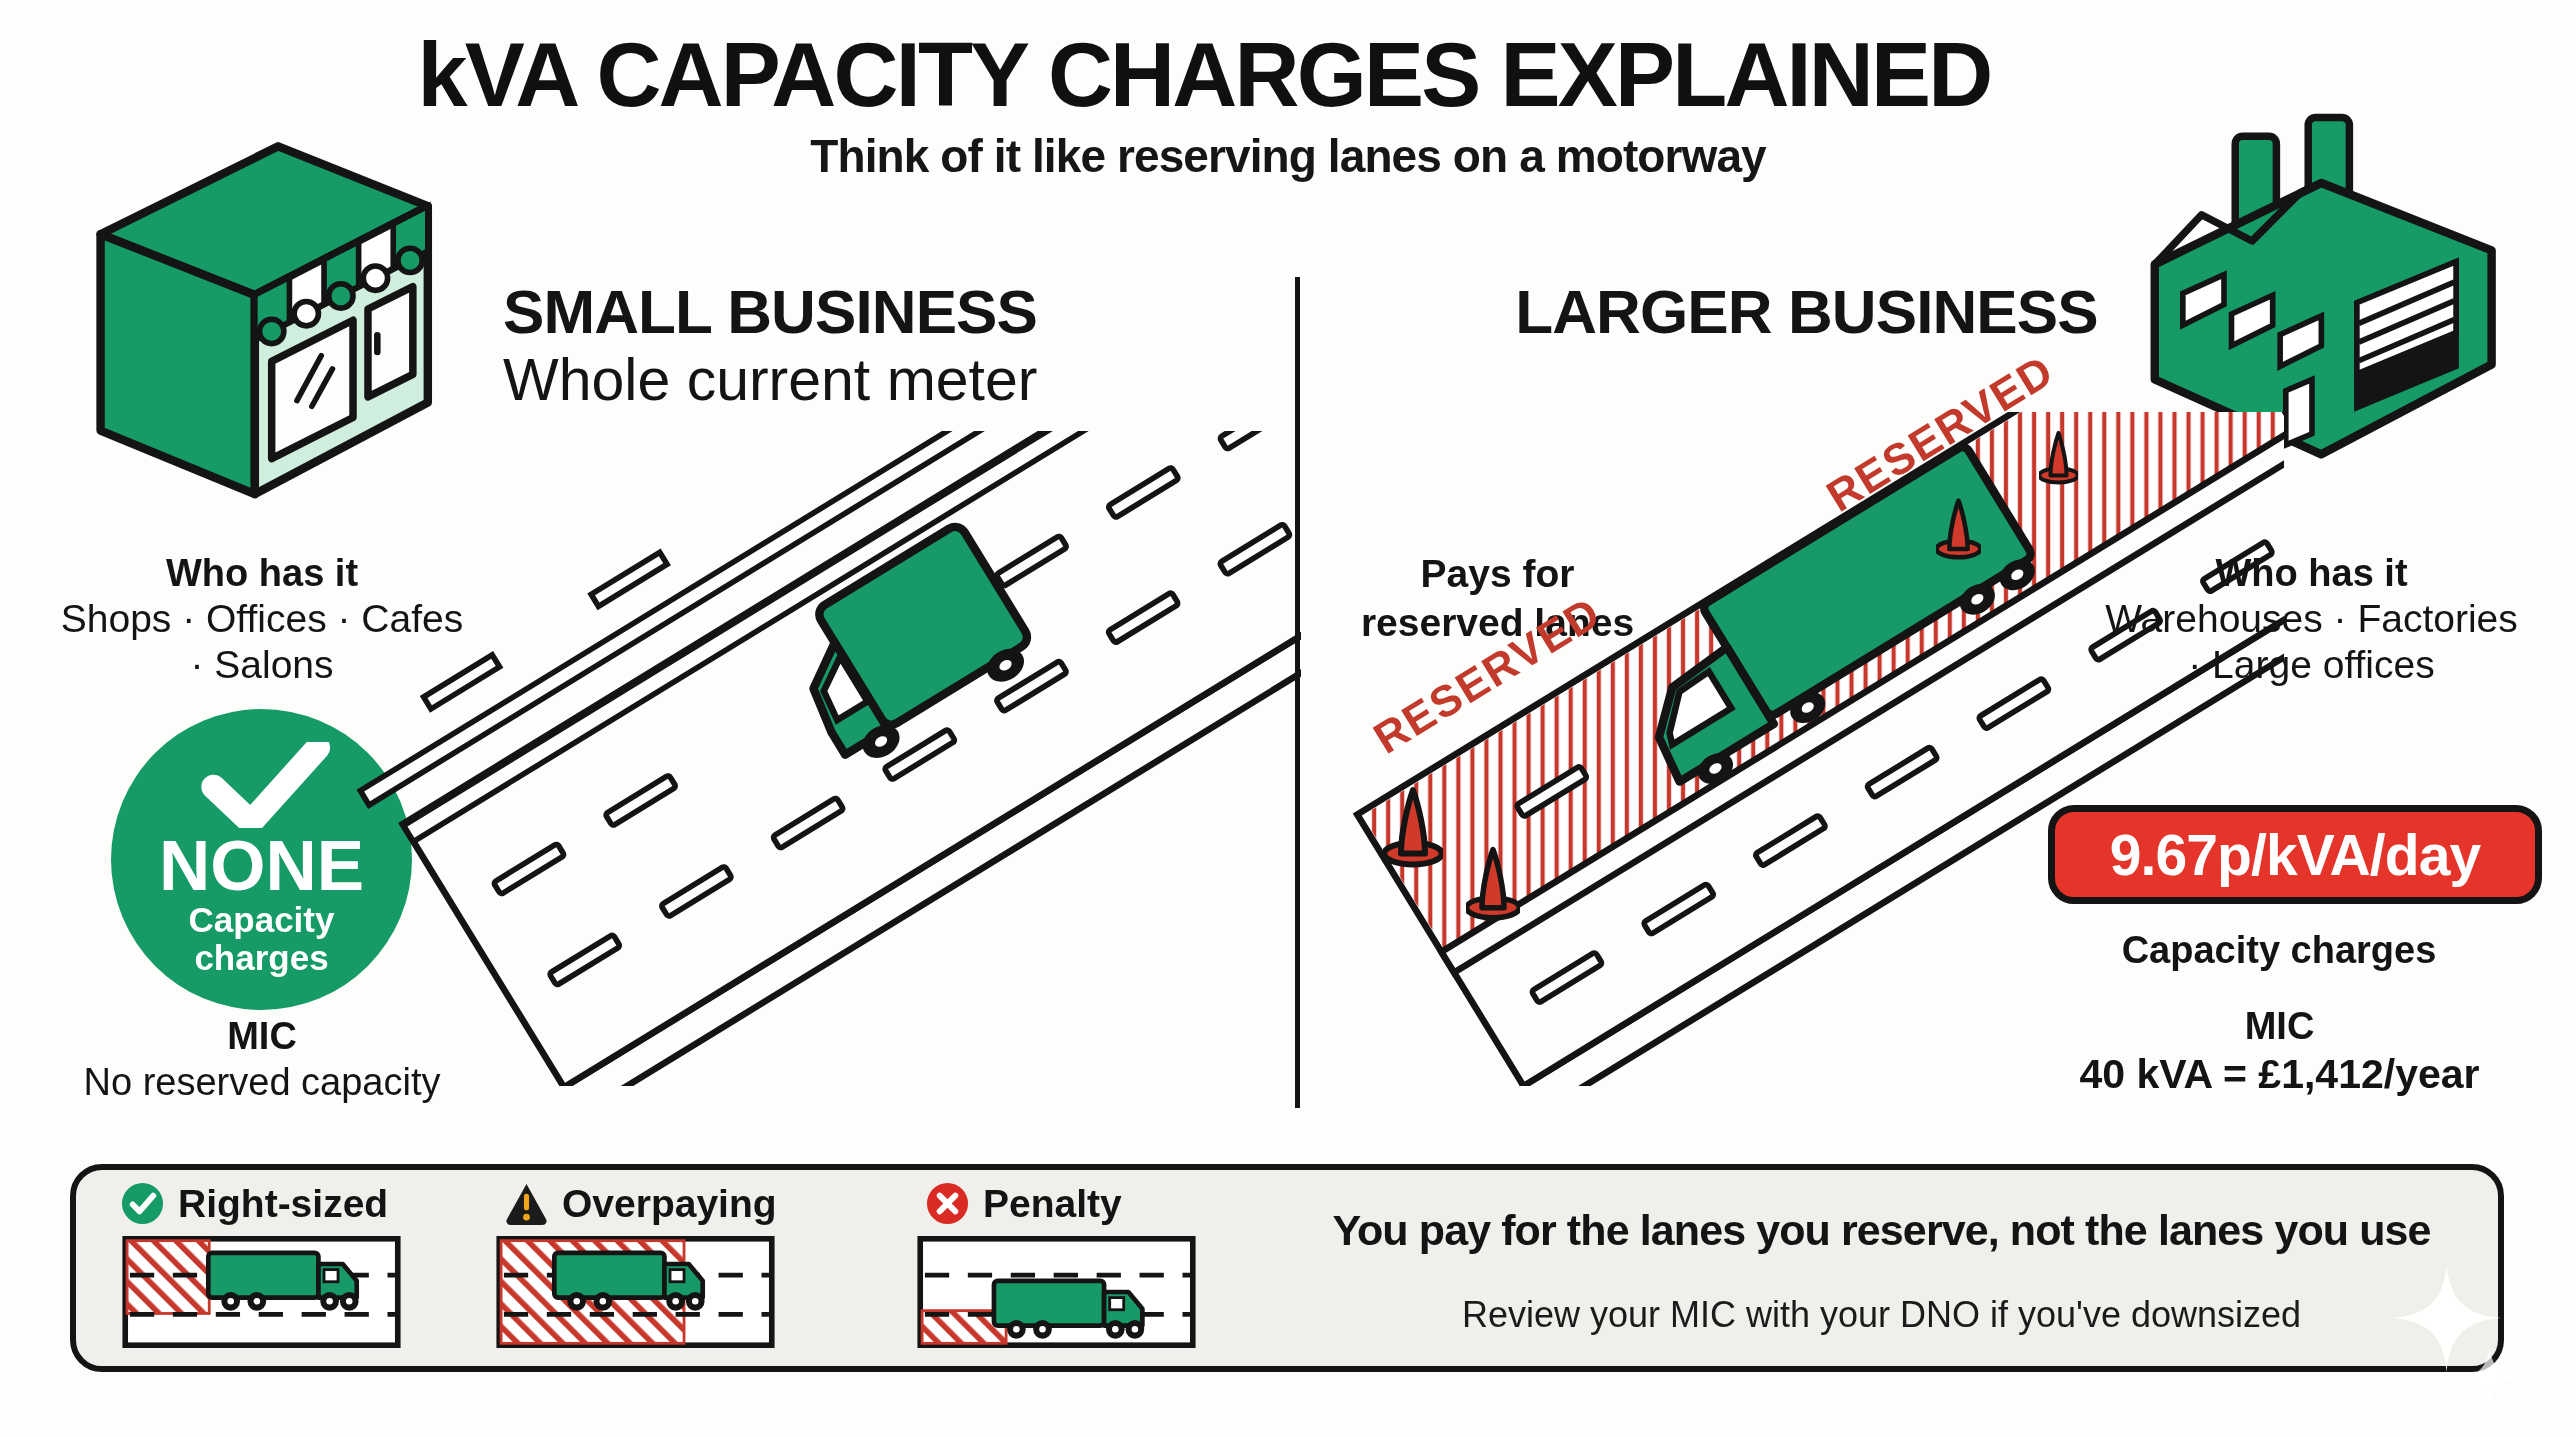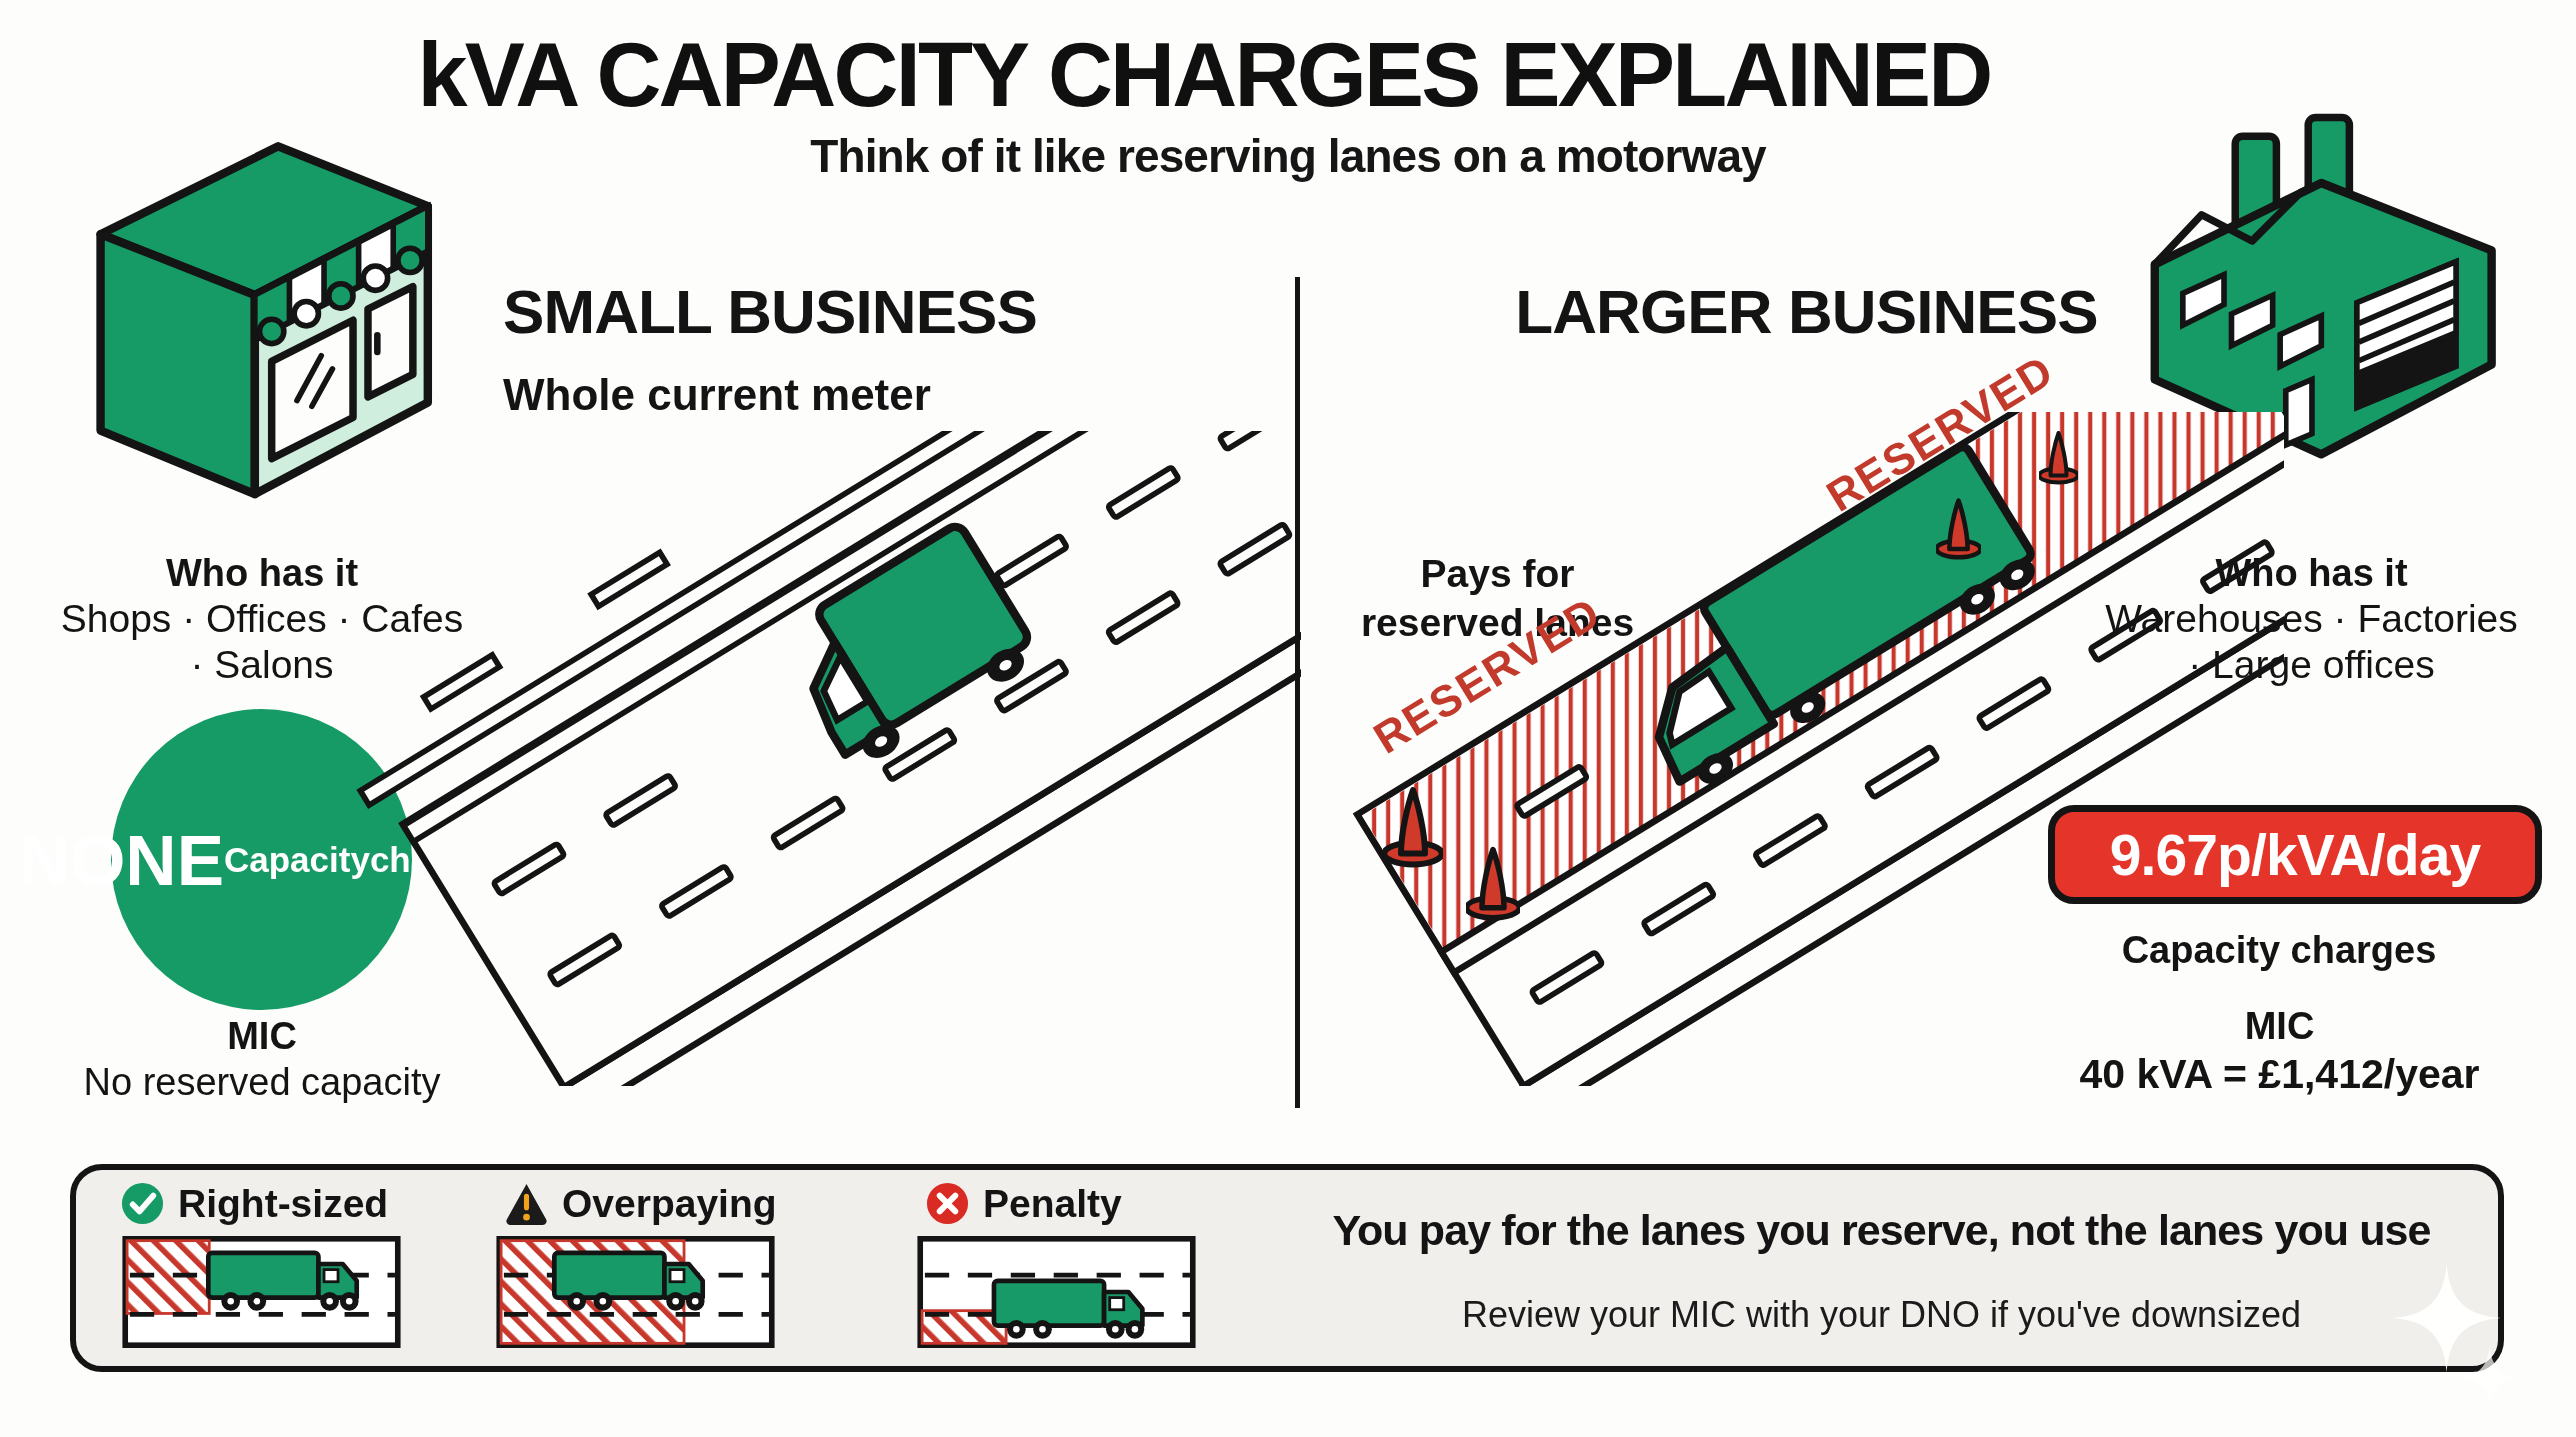--- a/index.html
+++ b/index.html
@@ -14,27 +14,27 @@
   .title{
     left:0;top:24px;width:2408px;text-align:center;
     font-size:90px;font-weight:700;letter-spacing:-2.8px;color:#101010;
   }
   .subtitle{
     left:0;top:129px;width:2576px;text-align:center;
     font-size:46px;font-weight:600;letter-spacing:-0.9px;color:#161616;
   }
   
   .col-head{font-size:62px;font-weight:700;letter-spacing:-0.9px;line-height:1.0;}
-  .col-sub{font-size:44px;font-weight:700;margin-top:27px;}
+  .col-sub{font-size:59px;font-weight:400;margin-top:3px;}
   .who{font-size:39px;line-height:1.18;}
   .who b{font-size:38px;}
   
   .none-badge{
     left:111px;top:709px;width:301px;height:301px;border-radius:50%;
-    background:#169a66;display:flex;flex-direction:row;align-items:center;
+    background:#169a66;display:flex;flex-direction:column;align-items:center;
     justify-content:center;color:#ffffff;
   }
   .none-badge .main{font-size:71px;font-weight:700;line-height:1.0;margin-top:1.9px;}
   .none-badge .sub{font-size:35px;font-weight:700;line-height:1.08;}
   .mic{font-size:38px;line-height:1.22;}
   .mic-bold{font-weight:700;}
   
   .road-note{font-size:39px;font-weight:700;line-height:1.25;}
   
   .reserved-label{

